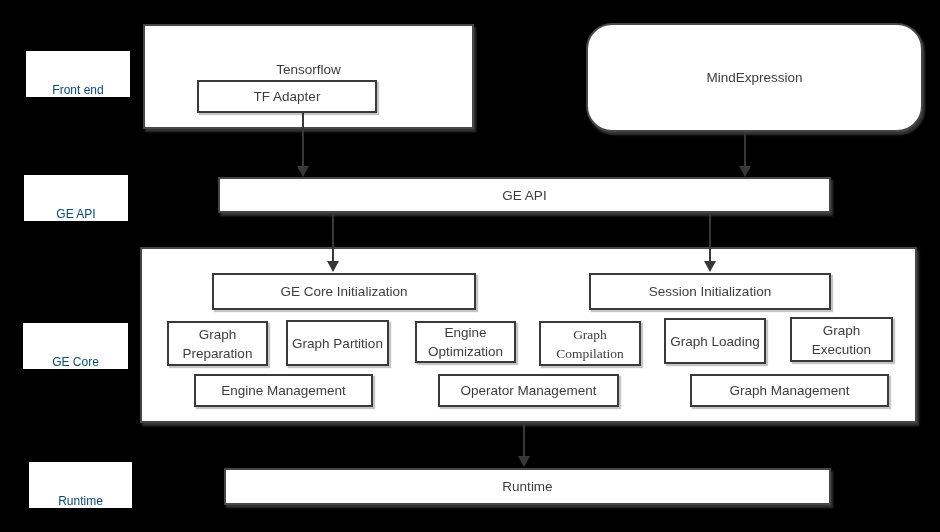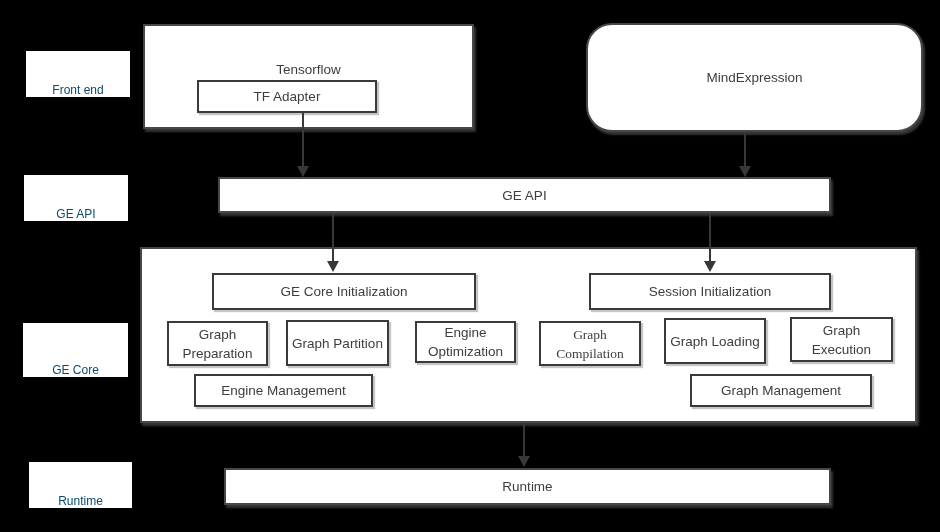--- a/index.html
+++ b/index.html
@@ -43,41 +43,41 @@
     font-size:13.5px;
     color:#3d3d3d;
   }
   .arrows{
     position:absolute;left:0;top:0;
     pointer-events:none;
   }
   
   .lbl-front-end{left:26px;top:51px;width:104px;height:46px;}
   .lbl-ge-api{left:24px;top:175px;width:104px;height:46px;}
-  .lbl-ge-core{left:23px;top:323px;width:105px;height:54px;}
+  .lbl-ge-core{left:23px;top:323px;width:105px;height:46px;}
   .lbl-runtime{left:29px;top:462px;width:103px;height:46px;}
 
   .tensorflow{left:143px;top:24px;width:331px;height:105px;}
   .tf-adapter{left:52px;top:54px;width:180px;height:33px;}
   .mindexpression{left:586px;top:23px;width:337px;height:109px;border-radius:26px;}
 
   .ge-api-bar{left:218px;top:177px;width:613px;height:36px;}
 
   .ge-core{left:140px;top:247px;width:777px;height:176px;}
   .ge-core-init{left:70px;top:24px;width:264px;height:37px;}
   .session-init{left:447px;top:24px;width:242px;height:37px;}
   .graph-preparation{left:25px;top:72px;width:101px;height:45px;}
   .graph-partition{left:144px;top:71px;width:103px;height:46px;}
   .graph-optimization{left:273px;top:72px;width:101px;height:42px;}
   .graph-compilation{left:397px;top:72px;width:102px;height:45px;font-family:Liberation Serif, serif;}
   .graph-loading{left:522px;top:69px;width:102px;height:46px;}
   .graph-execution{left:648px;top:68px;width:103px;height:45px;}
   .engine-management{left:52px;top:125px;width:179px;height:33px;}
   .operator-management{left:296px;top:125px;width:181px;height:33px;}
-  .graph-management{left:548px;top:125px;width:182px;height:33px;}
+  .graph-management{left:548px;top:125px;width:199px;height:33px;}
 
   .runtime-bar{left:224px;top:468px;width:607px;height:37px;}
 </style>
 </head>
 <body>
 
 <div class="canvas">
 
   <div class="sidelabel lbl-front-end">
     <span>Front end</span>
@@ -131,20 +131,23 @@
     <div class="box inner graph-loading">
       <span>Graph Loading</span>
     </div>
     <div class="box inner graph-execution">
       <span>Graph Execution</span>
     </div>
 
     <div class="box inner engine-management">
       <span>Engine Management</span>
     </div>
+    <div class="box inner operator-management">
+      <span>Operator Management</span>
+    </div>
     <div class="box inner graph-management">
       <span>Graph Management</span>
     </div>
 
   </div>
 
   <div class="box runtime-bar">
     <span>Runtime</span>
   </div>
 

